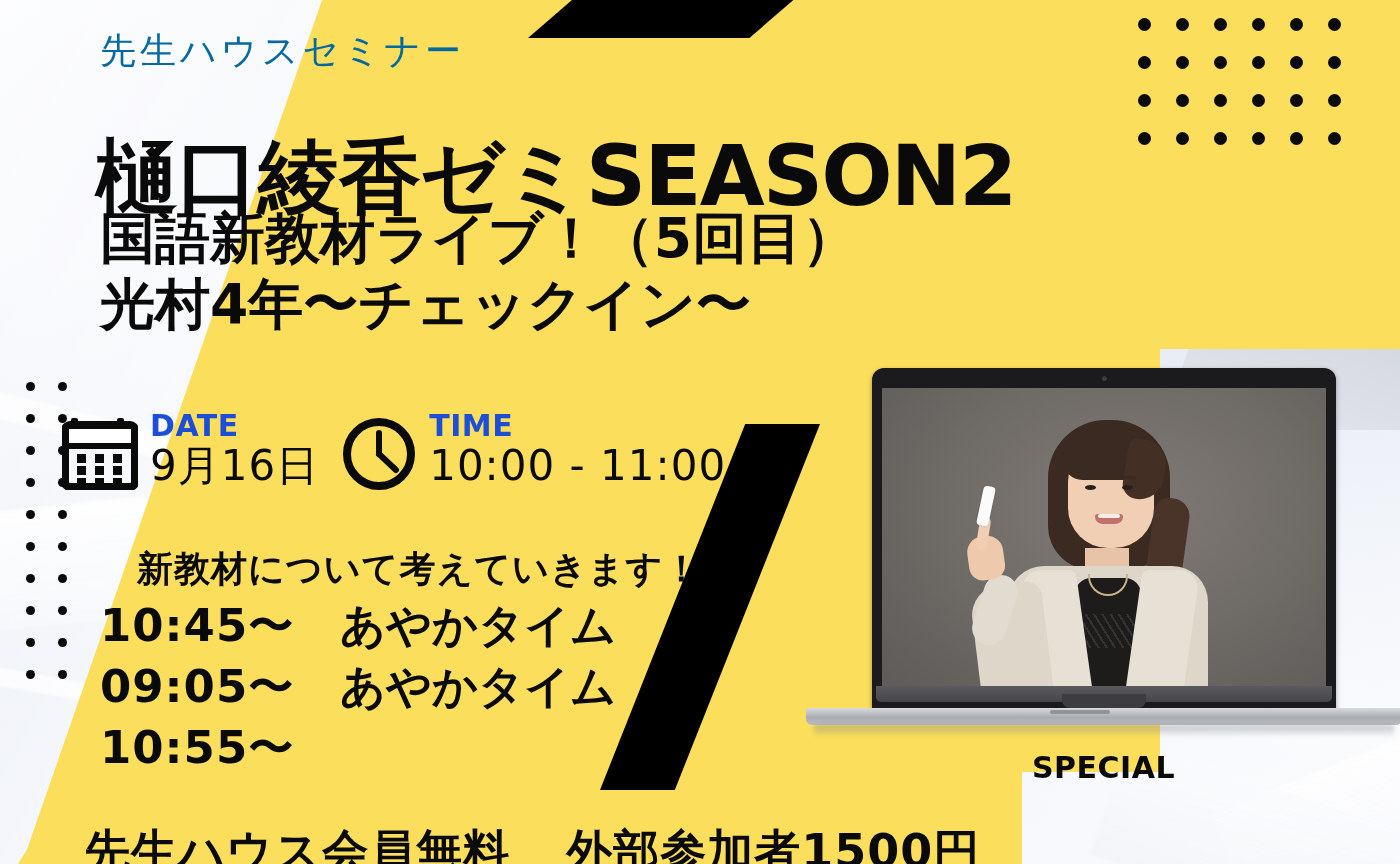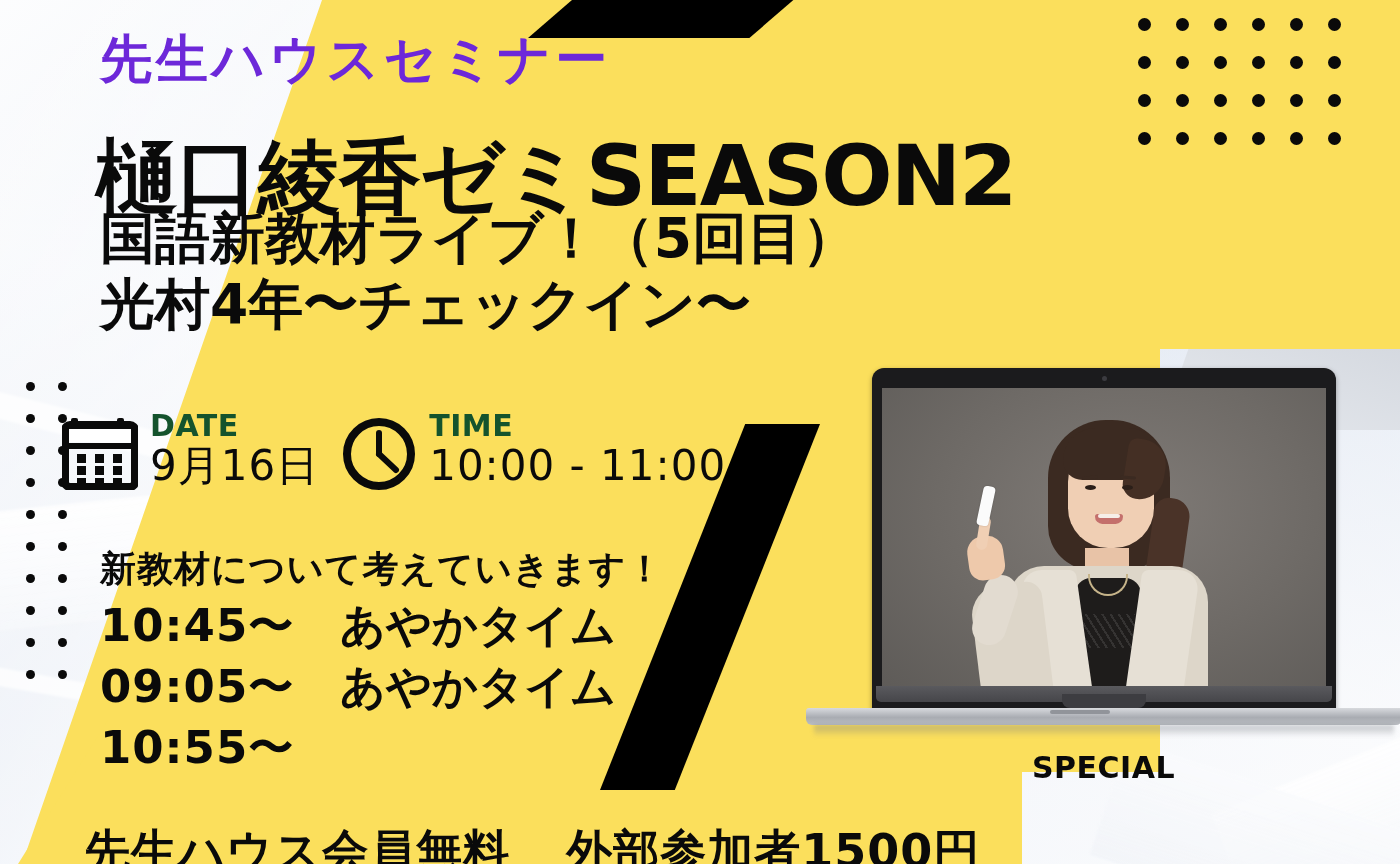--- a/index.html
+++ b/index.html
@@ -69,21 +69,21 @@
   
   .slash { position:absolute; background:#000; }
   .slash-top { left:528px; top:-4px; width:270px; height:42px;
                clip-path:polygon(18% 0%, 100% 0%, 82% 100%, 0% 100%); }
   .slash-mid { left:600px; top:424px; width:220px; height:366px;
                clip-path:polygon(66% 0%, 100% 0%, 34% 100%, 0% 100%); }
 
   
   .eyebrow {
     position:absolute; left:100px; top:33px;
-    font-size:52px; font-weight:700; color:#6d28d9;
+    font-size:36px; font-weight:400; color:#0369a1;
     letter-spacing:4px; line-height:1;
     font-family:"DejaVu Sans","Liberation Sans",sans-serif;
   }
   .title {
     position:absolute; left:96px; top:92px;
     font-size:82px; font-weight:900; color:#0a0a0a;
     letter-spacing:-1px; line-height:1.05; white-space:nowrap;
     font-family:"DejaVu Sans","Liberation Sans",sans-serif;
     margin-top:40px;
   }
@@ -93,36 +93,37 @@
     font-size:55px; font-weight:900; color:#0a0a0a;
     line-height:1.2; white-space:nowrap;
     font-family:"DejaVu Sans","Liberation Sans",sans-serif;
   }
 
   
   .meta-row { position:absolute; left:62px; top:410px; display:flex; align-items:flex-start; }
   .meta-item { display:flex; align-items:flex-start; }
   .meta-icon { flex:0 0 auto; margin-right:12px; margin-top:6px; }
   .meta-text .lbl {
-    font-size:30px; font-weight:900; color:#14532d; letter-spacing:.5px;
+    font-size:30px; font-weight:900; color:#1d4ed8; letter-spacing:.5px;
     line-height:1.05; font-family:"DejaVu Sans","Liberation Sans",sans-serif;
   }
   .meta-text .val {
     font-size:42px; font-weight:400; color:#0a0a0a; line-height:1.15;
     letter-spacing:1px; white-space:nowrap;
     font-family:"DejaVu Sans","Liberation Sans",sans-serif;
   }
   .gap { width:22px; }
 
   
   .sched { position:absolute; left:100px; top:548px; }
   .sched .lead {
     font-size:36px; font-weight:900; color:#0a0a0a; line-height:1.15;
     letter-spacing:1px; margin-bottom:10px;
     font-family:"DejaVu Sans","Liberation Sans",sans-serif;
+    margin-left:37px;
   }
   .sched-row { display:flex; align-items:baseline; margin-bottom:6px; }
   .sched-row .t {
     width:240px; font-size:45px; font-weight:900; color:#0a0a0a;
     letter-spacing:1px; line-height:1.22;
     font-family:"DejaVu Sans","Liberation Sans",sans-serif;
   }
   .sched-row .d {
     font-size:45px; font-weight:900; color:#0a0a0a; letter-spacing:0px;
     line-height:1.22; white-space:nowrap;

